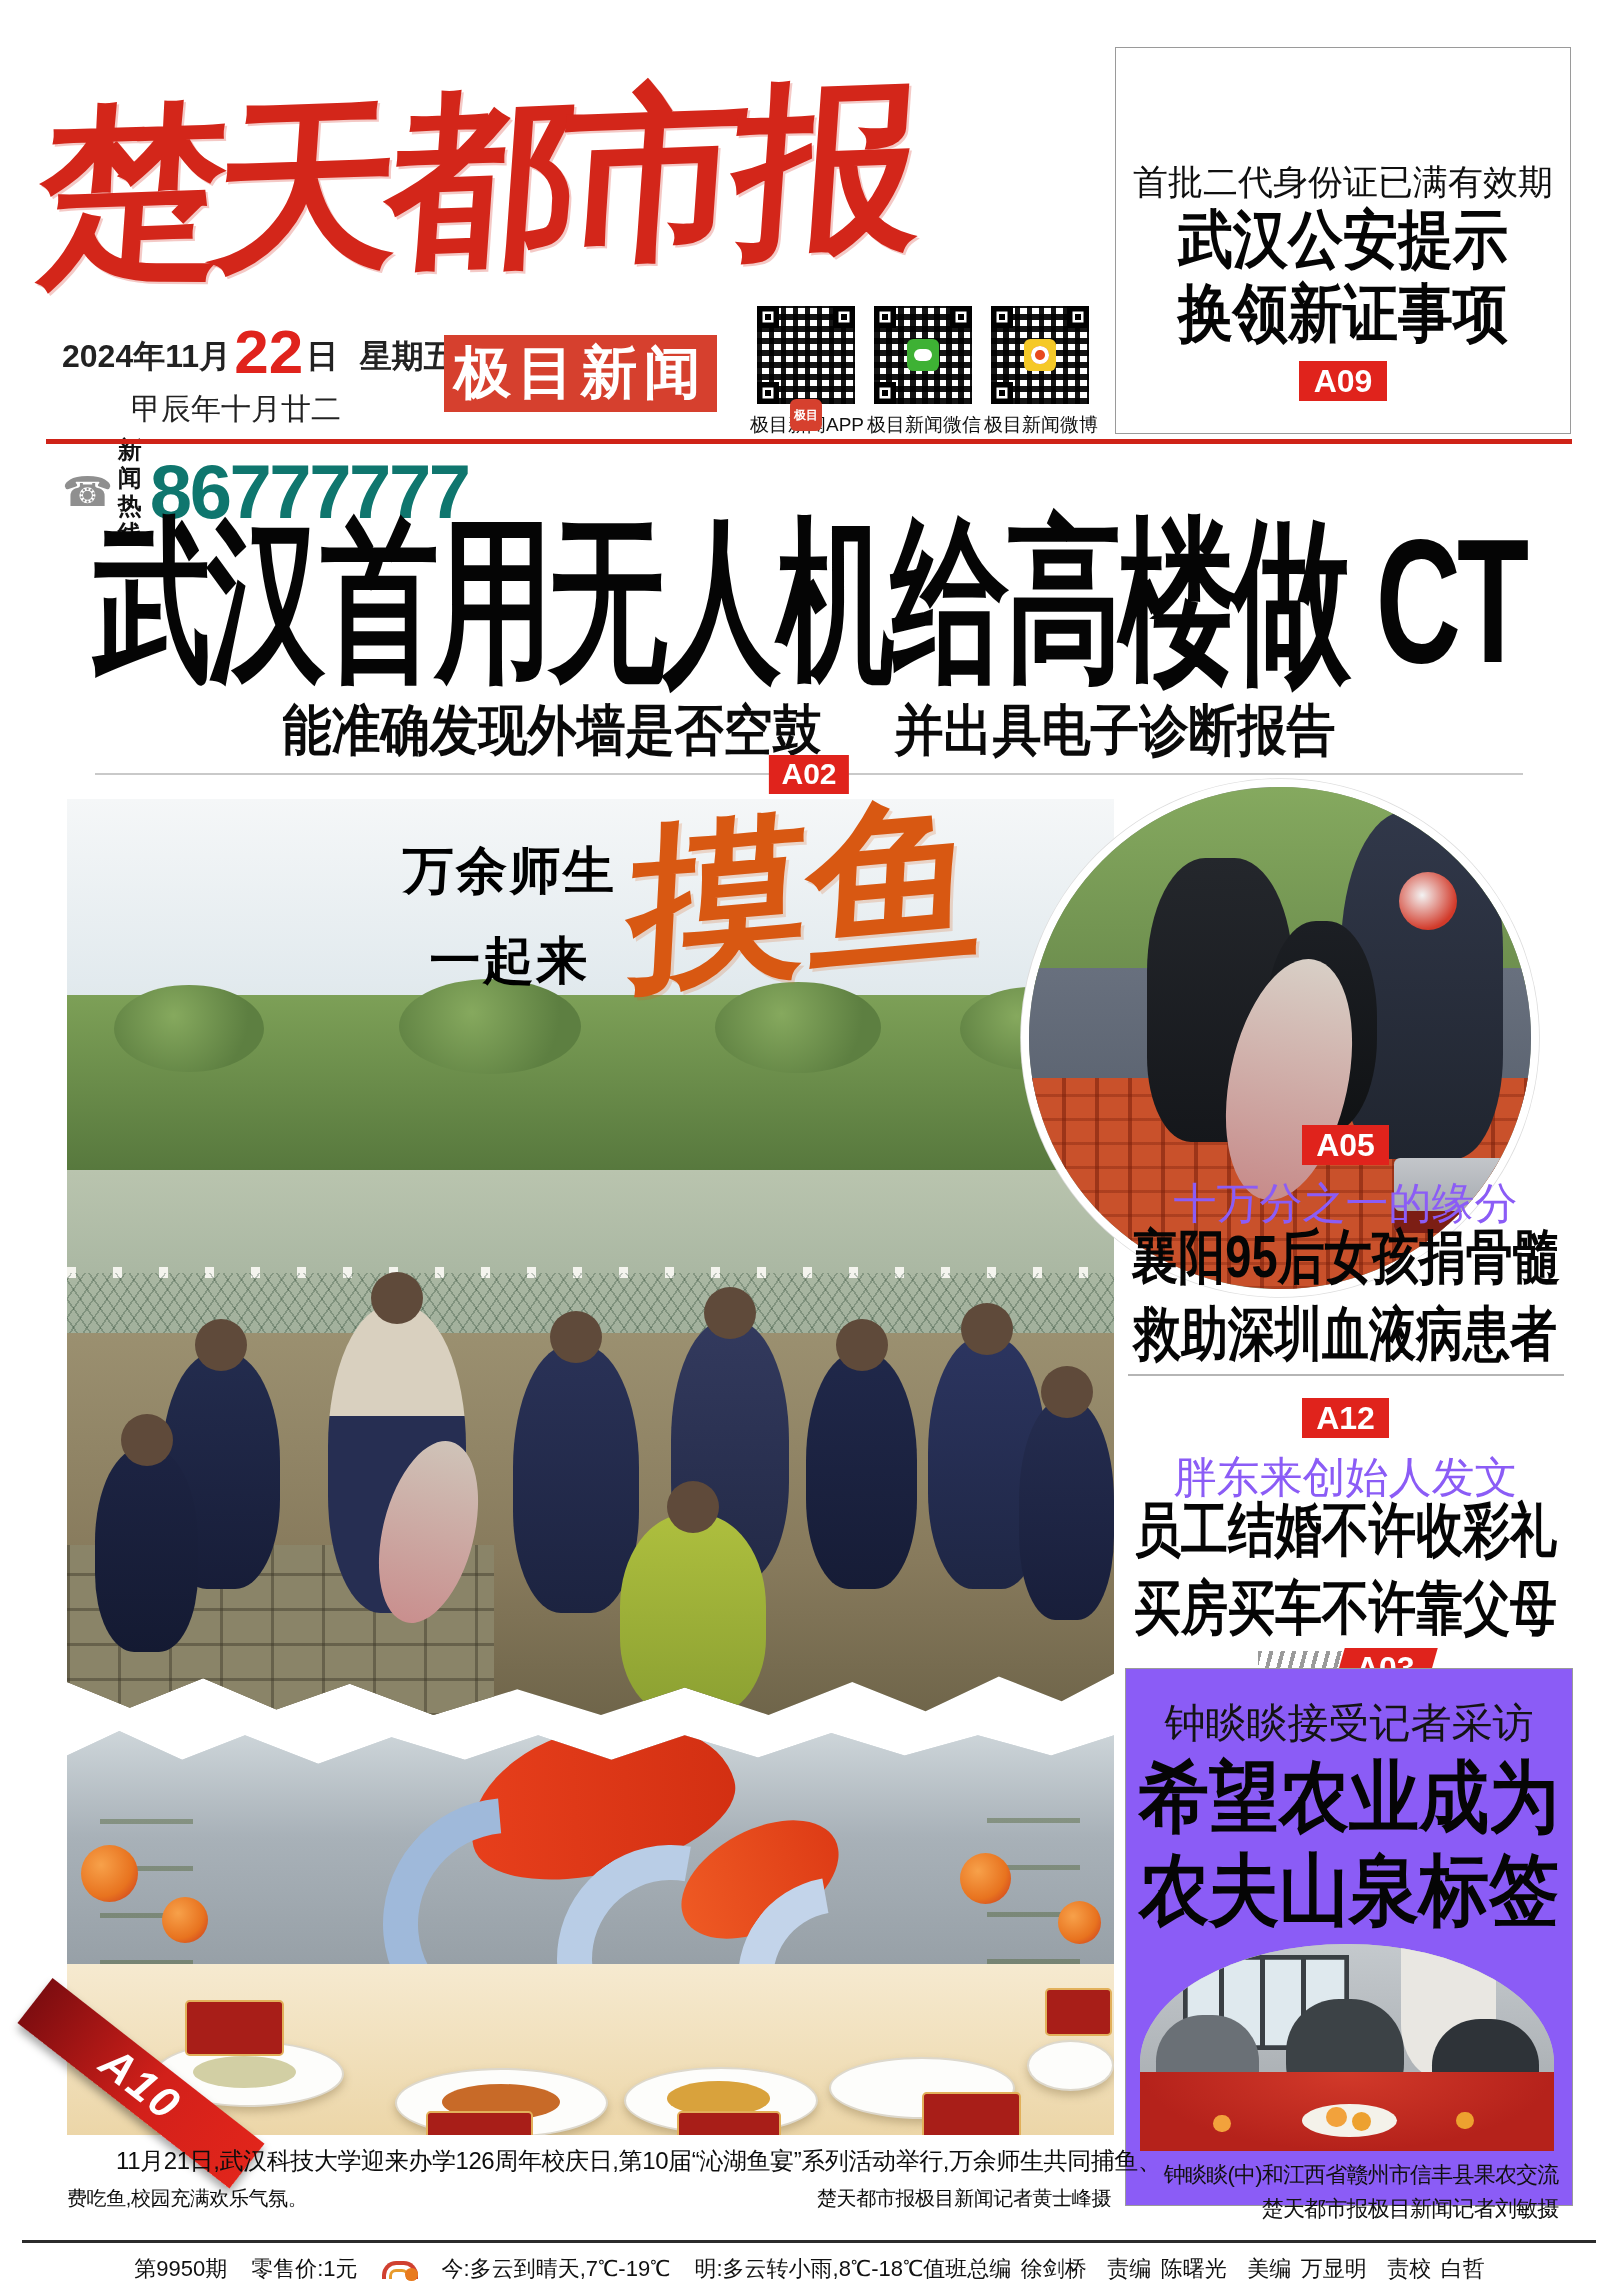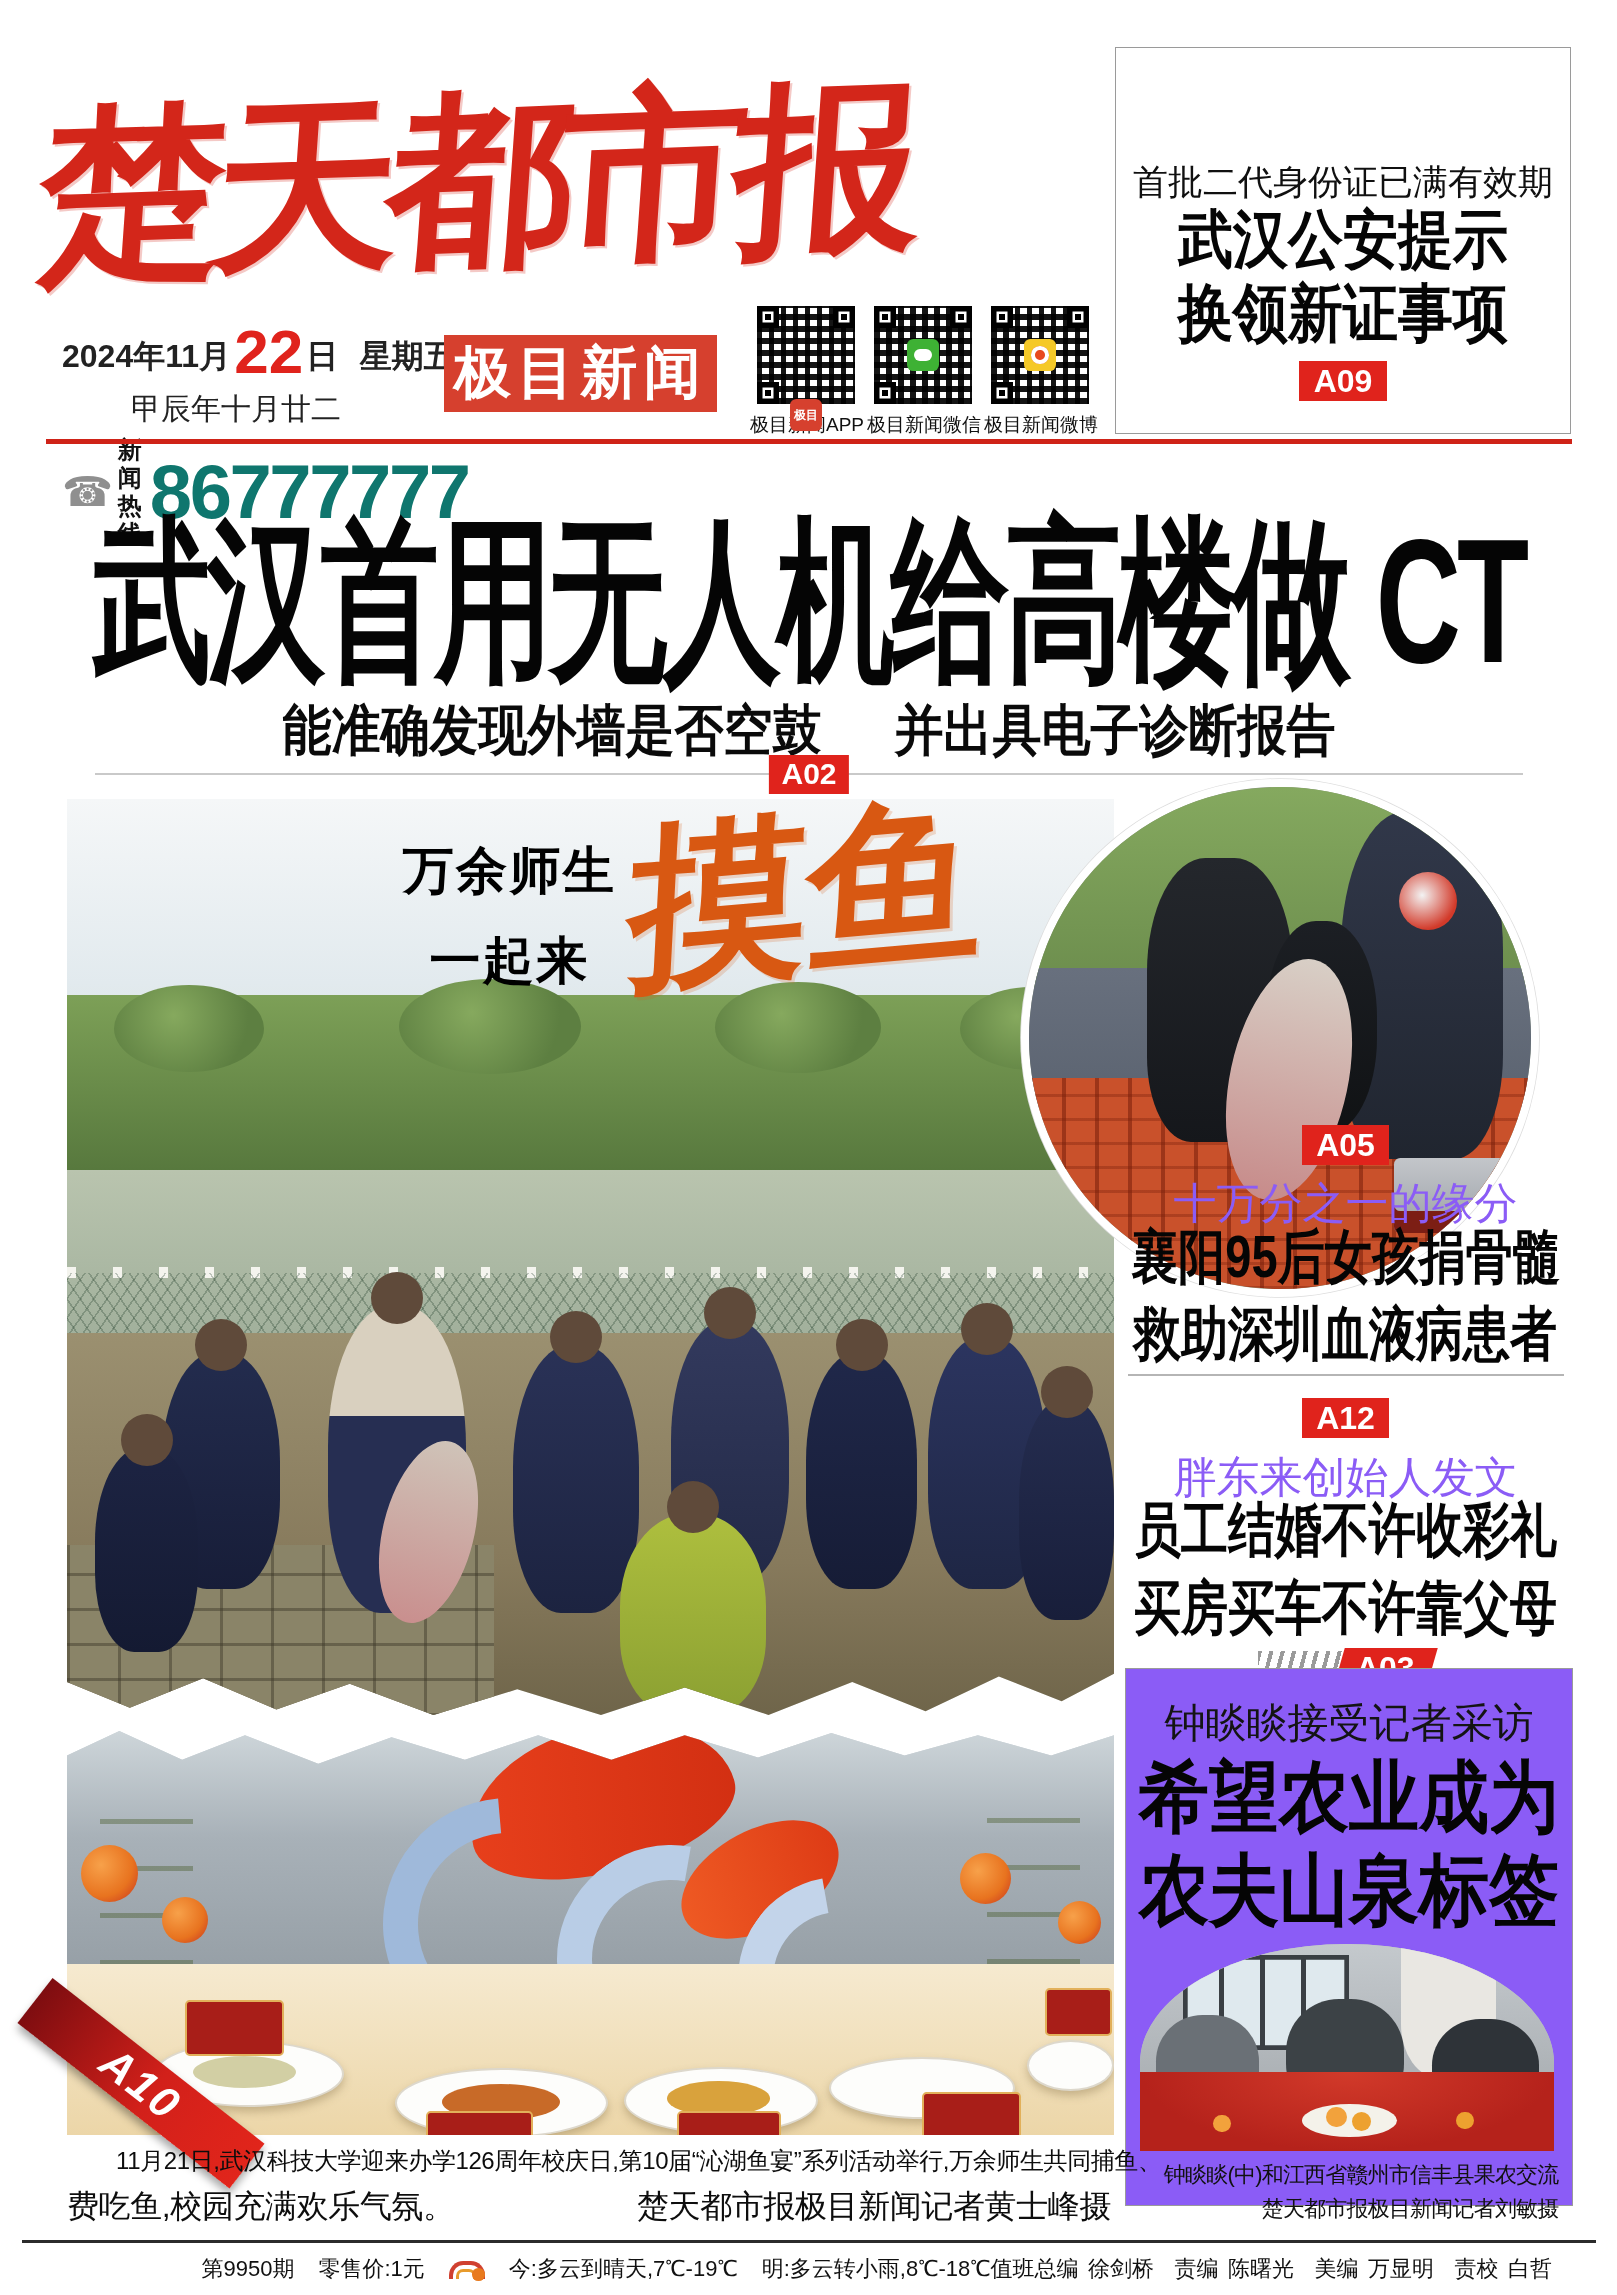--- a/index.html
+++ b/index.html
@@ -133,24 +133,24 @@
   .a03k{left:0;top:27px;width:100%;font-size:41px;font-weight:500;color:#141414;}
   .a03h{left:0;width:100%;font-size:70px;font-weight:900;color:#050505;}
   .a03h span{display:inline-block;transform:scaleY(1.12);}
   .a03photo{left:14.2px;top:275px;width:414px;height:207px;border-radius:52% 52% 0 0 / 60% 60% 0 0;
             overflow:hidden;background:#b9bec2;}
   .a03cap{left:9.5px;width:423px;font-size:22px;letter-spacing:-0.8px;color:#111;text-align:right;white-space:nowrap;}
 
   
   .mcap1{left:67px;top:2145px;width:1044px;font-size:24px;letter-spacing:-0.4px;color:#0d0d0d;
          padding-left:49px;white-space:nowrap;overflow:hidden;}
-  .mcap2{left:67px;top:2185px;width:1044px;font-size:32px;letter-spacing:-0.4px;color:#0d0d0d;
+  .mcap2{left:67px;top:2185px;width:1044px;font-size:20px;letter-spacing:-0.4px;color:#0d0d0d;
          display:flex;justify-content:space-between;}
   .fline{left:22px;top:2240px;width:1574px;height:3.2px;background:#2b2b2b;}
-  .frow{left:67px;top:2254px;width:1485px;display:flex;justify-content:flex-end;
+  .frow{left:67px;top:2254px;width:1485px;display:flex;justify-content:center;
         font-size:22px;color:#111;align-items:center;}
   .fleft{display:flex;align-items:center;gap:24px;}
   .fright{display:flex;align-items:center;gap:20.5px;}
   .fright .nm{margin-left:-11px;}
   .rainbow{position:relative;width:36px;height:20.5px;}
   .rb1{position:absolute;left:0;bottom:0;width:28.4px;height:14.2px;border-radius:14.2px 14.2px 0 0;
        border:4px solid #d04030;border-bottom:none;}
   .rb2{position:absolute;left:7.1px;bottom:0;width:14.2px;height:7.1px;border-radius:7.1px 7.1px 0 0;
        border:3.2px solid #e89b2c;border-bottom:none;}
   .sun{position:absolute;right:0;bottom:-1.6px;width:12.6px;height:12.6px;border-radius:50%;background:#e87a1e;}

